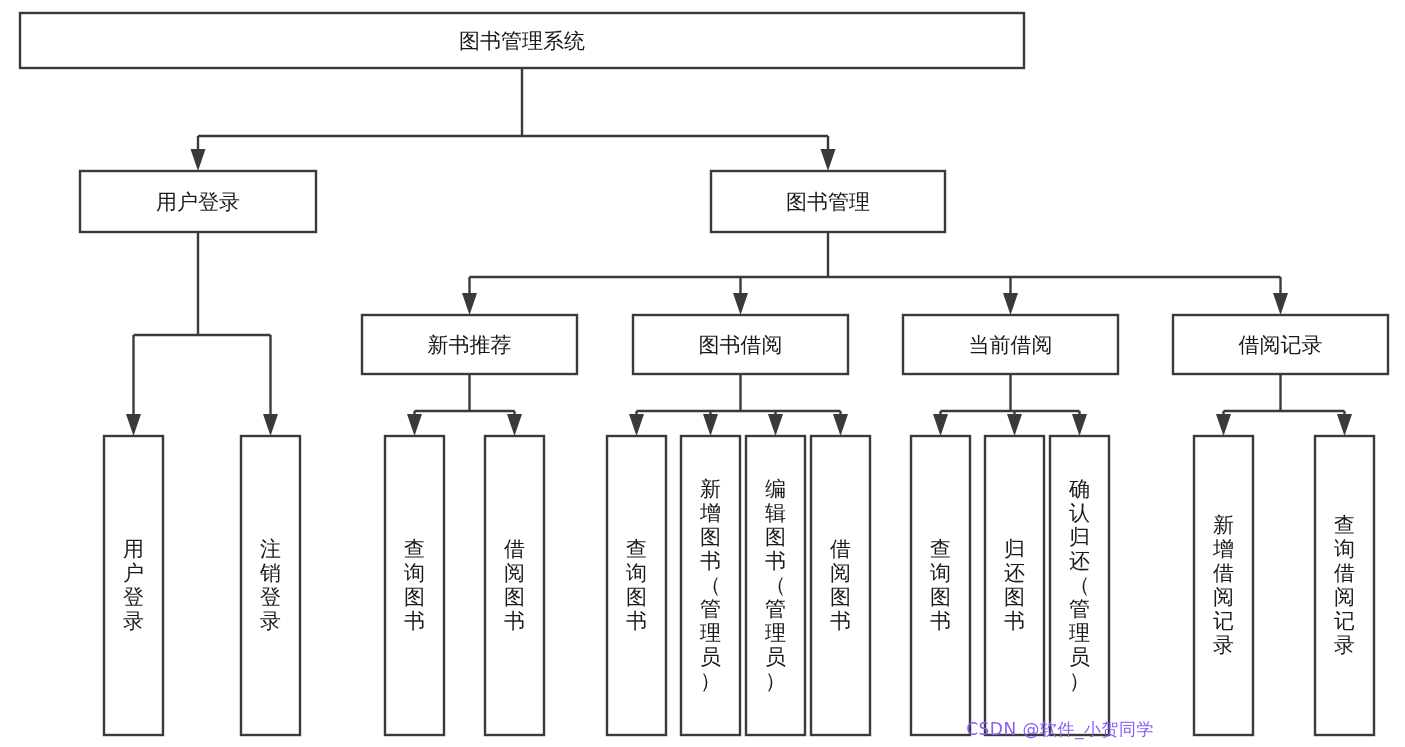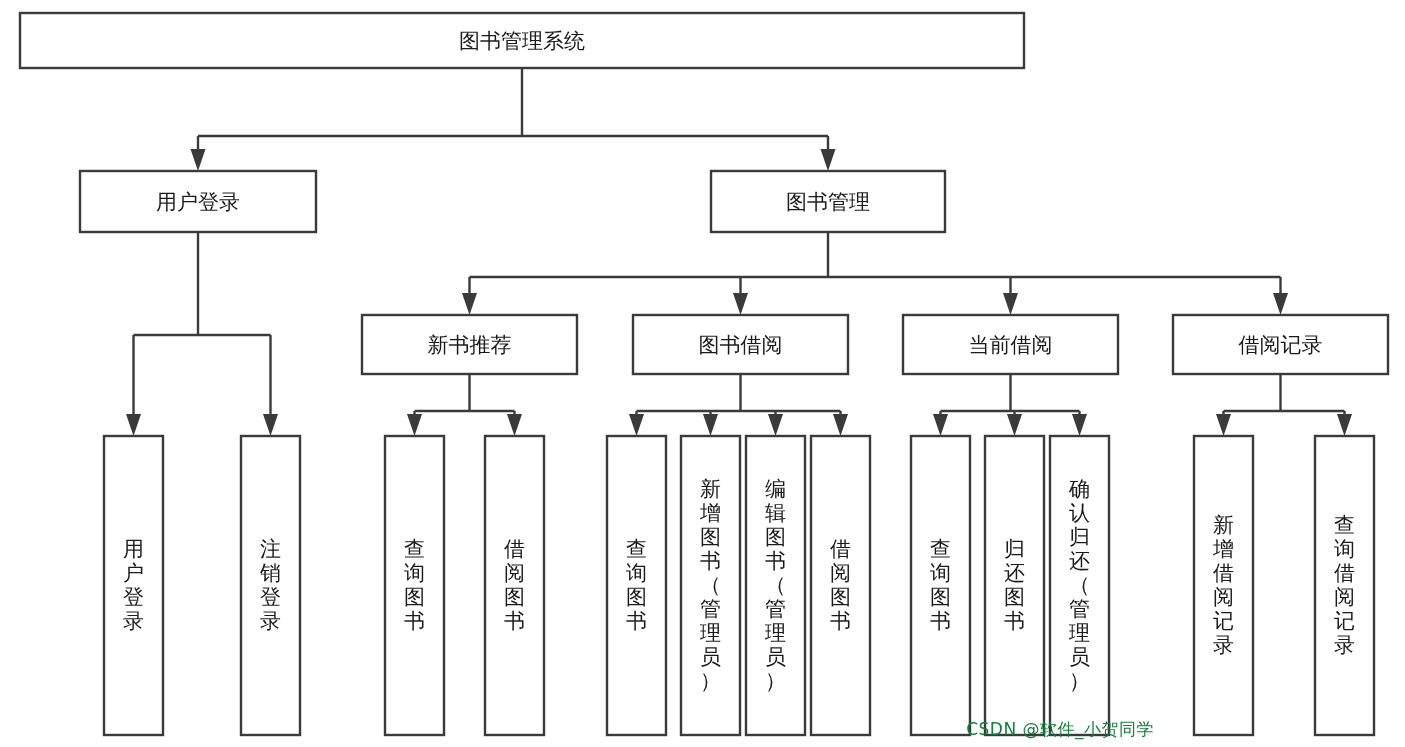--- a/index.html
+++ b/index.html
@@ -53,21 +53,21 @@
     font-family: "DejaVu Sans", "Liberation Sans", sans-serif;
     font-size: 21px;
     text-anchor: middle;
   }
   .watermark {
     position: absolute;
     right: 14px;
     bottom: 6px;
     font-family: "DejaVu Sans", "Liberation Sans", sans-serif;
     font-size: 17px;
-    color: #15803d;
+    color: #8b5cf6;
     letter-spacing: 0.5px;
     white-space: nowrap;
     user-select: none;
   }
 </style>
 </head>
 <body>
 
 <div id="diagram-root">
   <svg class="flow" viewBox="0 0 1405 747">

